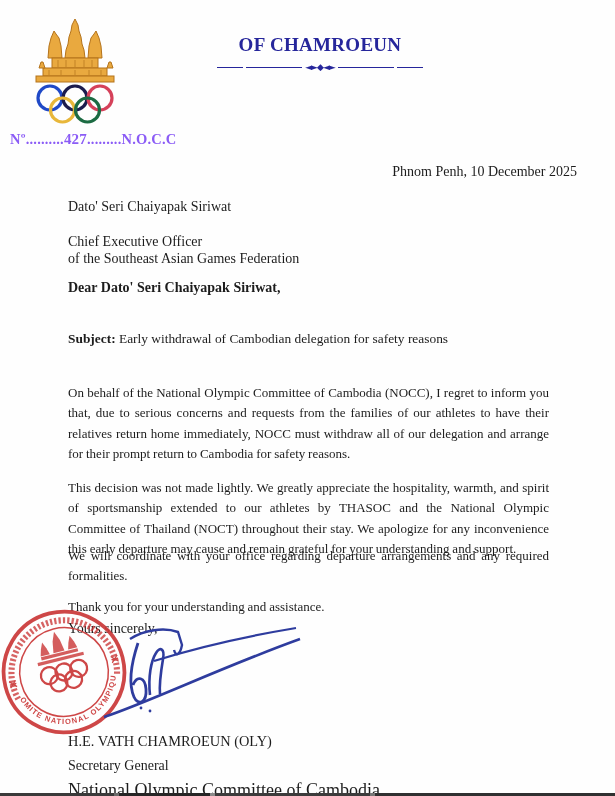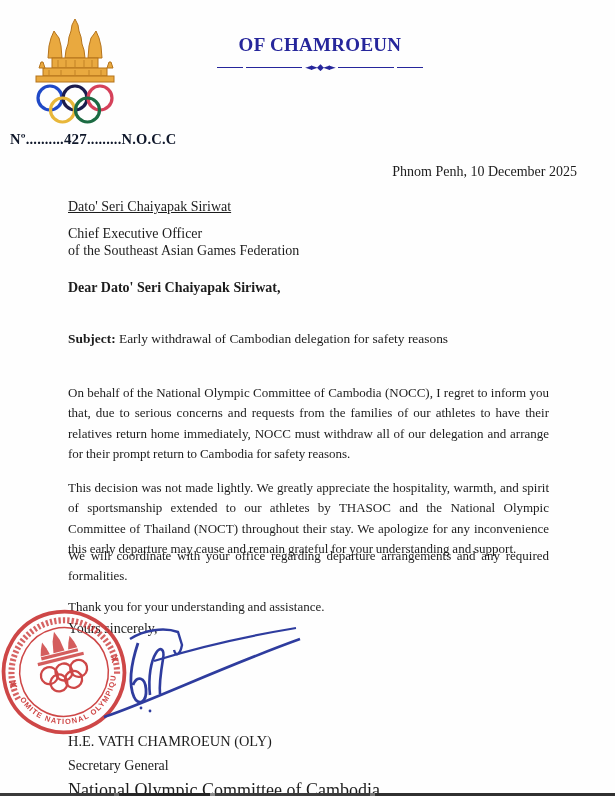--- a/index.html
+++ b/index.html
@@ -13,28 +13,28 @@
   
   .logo { position:absolute; left:28px; top:16px; width:94px; height:116px; }
   .title-block { position:absolute; left:133px; top:30px; width:374px; text-align:center; color:#26269b; }
   .title-line { font-size:19px; font-weight:bold; letter-spacing:0.3px; line-height:24px; }
   .title-line2 { margin-top:3px; }
   .divider { margin-top:6px; display:flex; align-items:center; justify-content:center; gap:3px; color:#26269b; }
   .divider .line { height:1.6px; background:#26269b; width:56px; }
   .divider .line.short { width:26px; height:1px; }
   .divider .orn { font-family:"DejaVu Sans",sans-serif; font-size:9px; letter-spacing:-1px; line-height:9px; }
 
-  .ref-line { position:absolute; left:10px; top:131px; font-size:14.5px; font-weight:bold; color:#0f172a; letter-spacing:0.2px; }
+  .ref-line { position:absolute; left:10px; top:131px; font-size:14.5px; font-weight:bold; color:#8b5cf6; letter-spacing:0.2px; }
   .ref-num { font-size:15px; }
 
   
   .dateline { position:absolute; top:164px; right:38px; font-size:14px; }
 
   .recipient { position:absolute; left:68px; top:198px; font-size:14px; line-height:17px; }
-  .recipient-name { margin-bottom:10px;text-decoration:underline; }
+  .recipient-name { margin-bottom:18px; }
 
   .salutation { position:absolute; left:68px; top:280px; font-size:14px; font-weight:bold; }
 
   .subject-line { position:absolute; left:68px; top:331px; font-size:13.4px; }
   .subject-label { font-weight:bold; }
 
   .para {
     position:absolute; left:68px; width:481px;
     font-size:13px; line-height:20.4px; text-align:justify;
     word-spacing:-0.4px;

